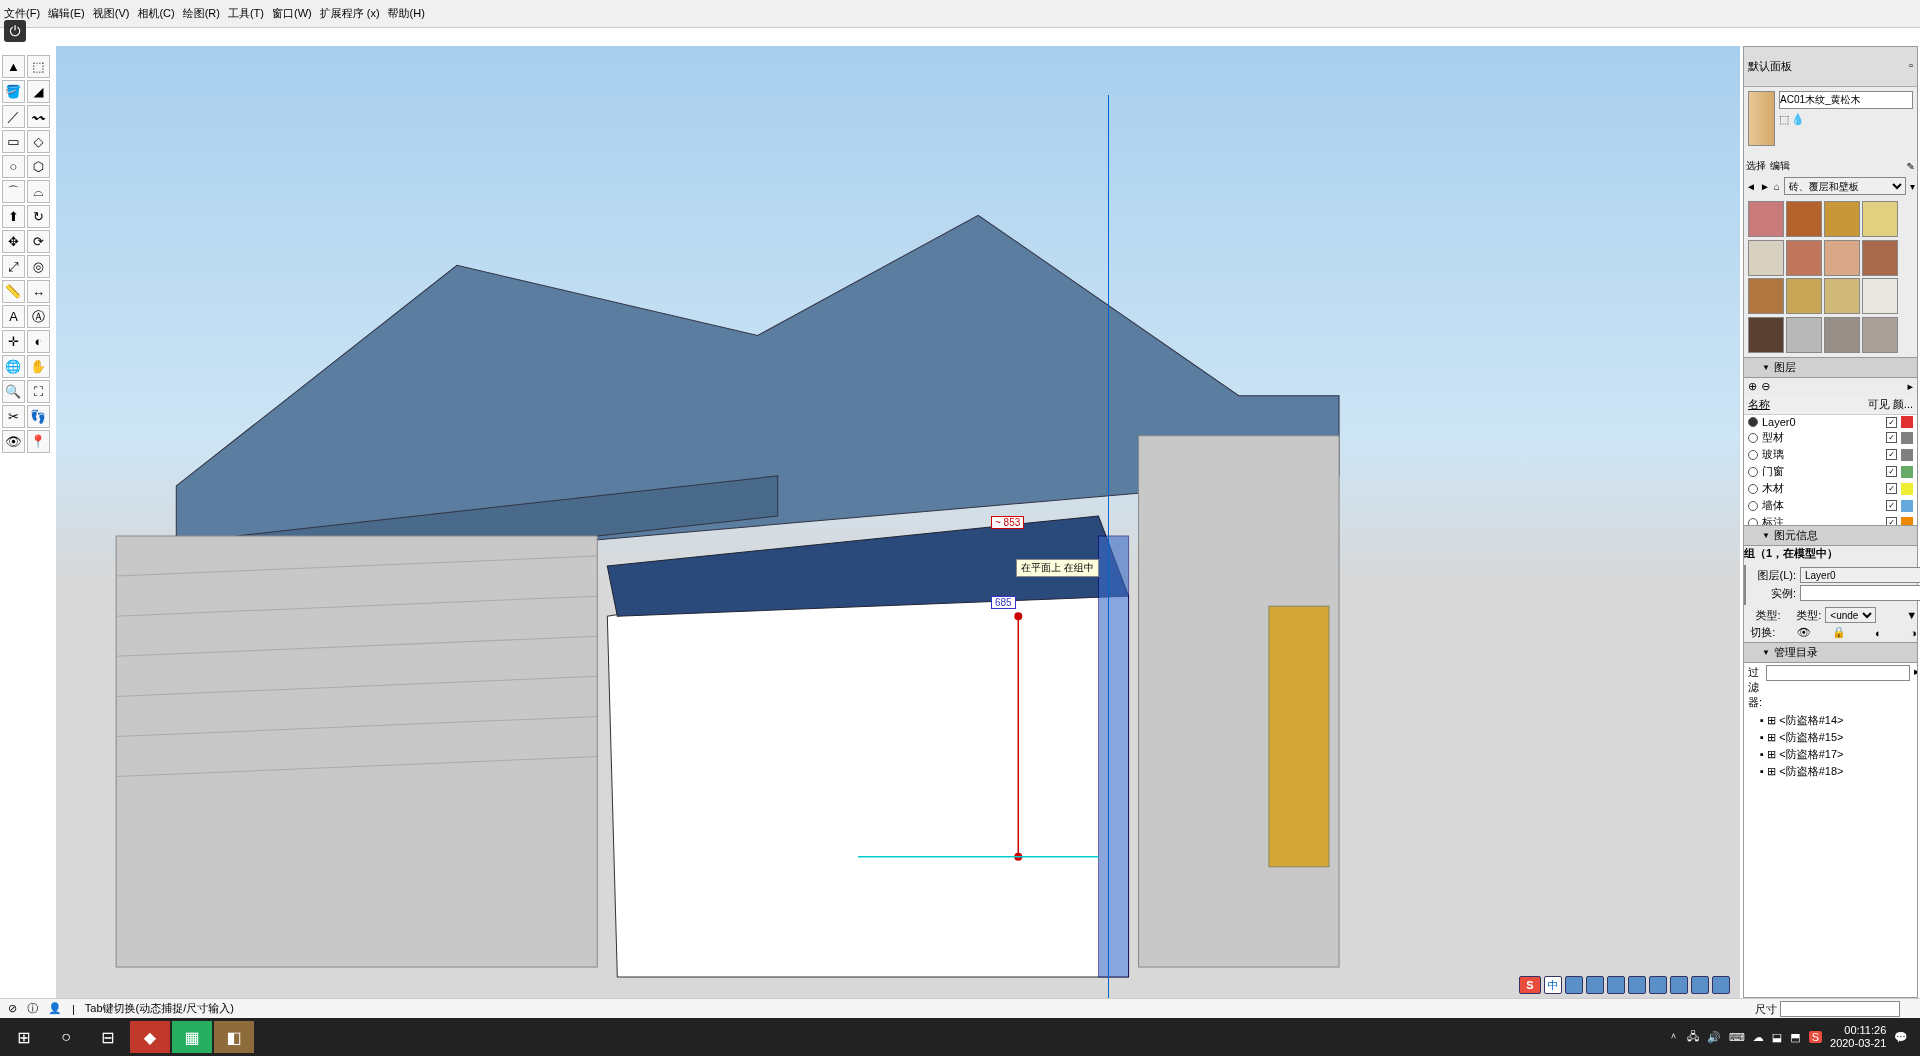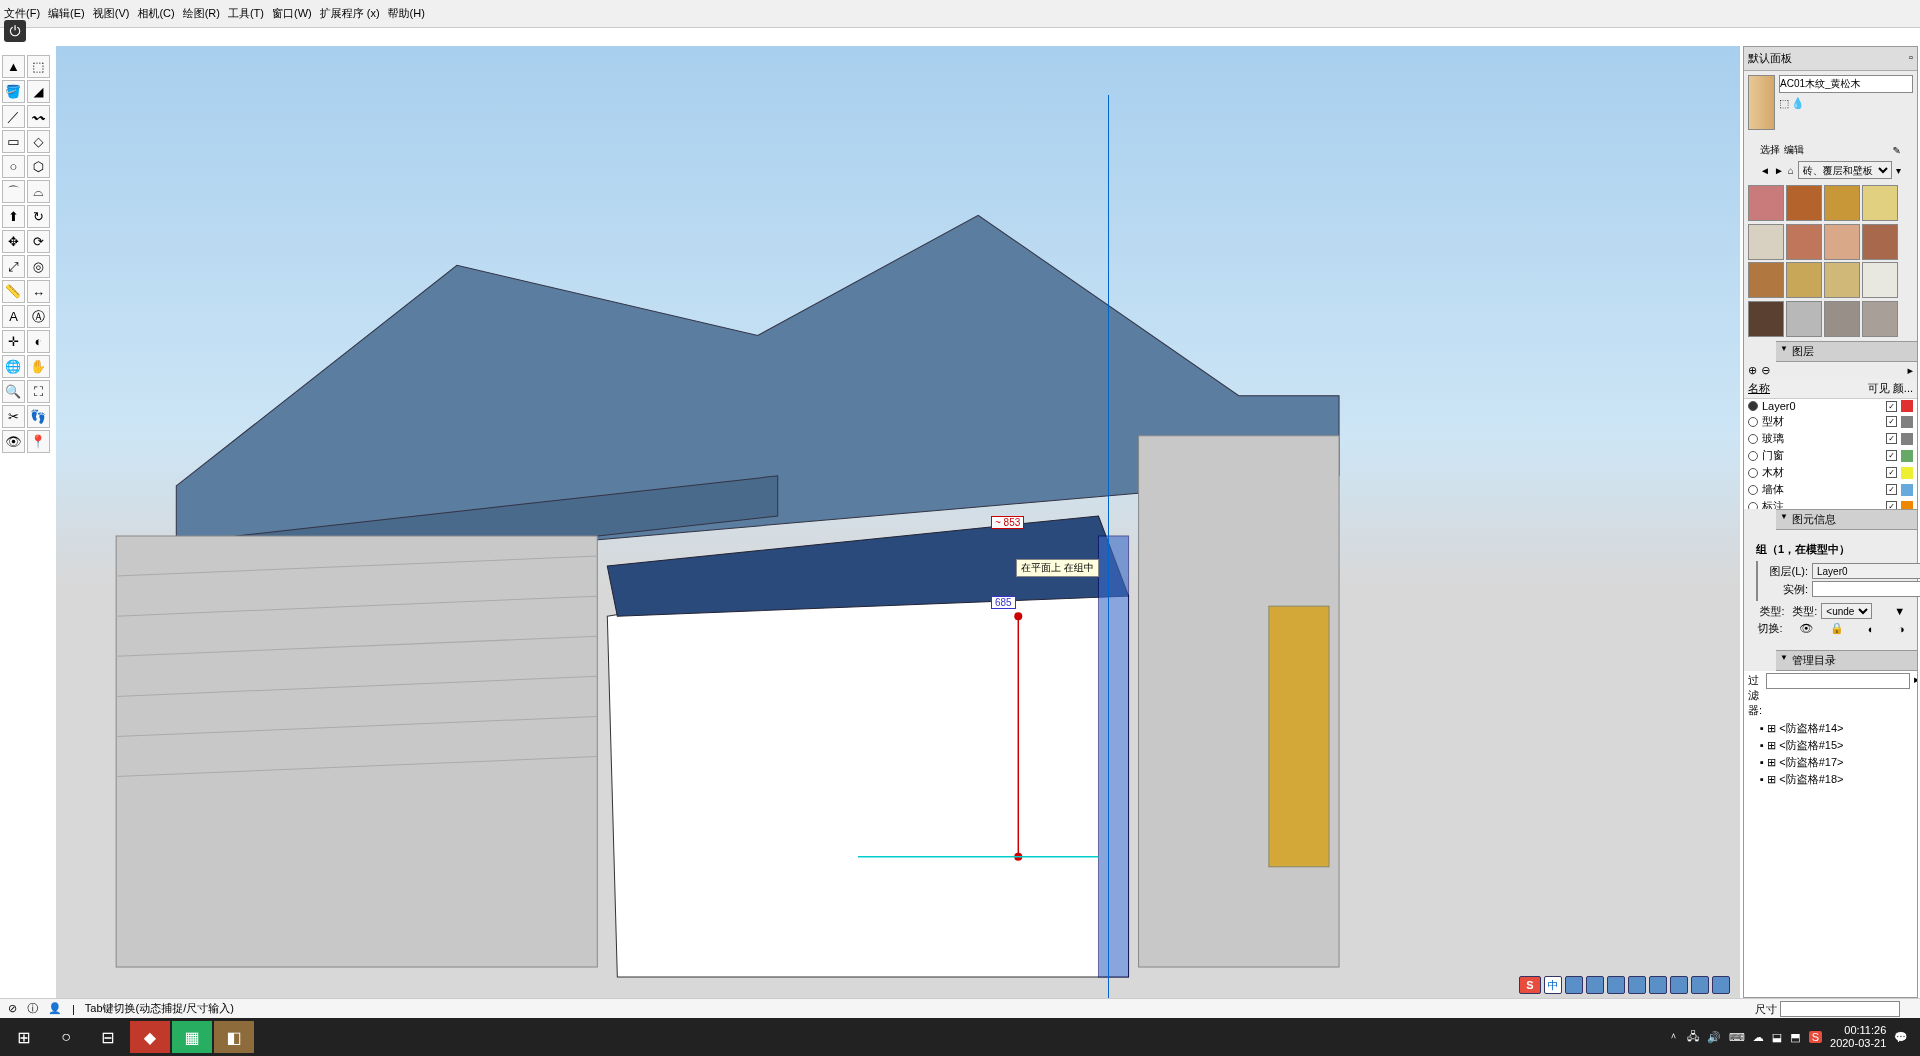--- a/index.html
+++ b/index.html
@@ -18,41 +18,41 @@
 .xyz{ font-weight:bold; font-size:16px;}
 .sect-label { background:#1e6fd6; color:#fff; padding:3px 8px; font-weight:bold; border-top:1px solid #0a4a9e; border-bottom:1px solid #0a4a9e; border-radius:10px; margin:2px;}
 .drawgrid { display:flex; flex-wrap:wrap; gap:3px; padding:4px; background:#fff;}
 .drawgrid div { width:38px; height:32px; border:2px solid #c00; background:#fff;}
 .drawgrid .blue{ background:#1e6fd6; border-color:#1e6fd6;}
 .viewport { position:absolute; top:46px; left:56px; right:180px; bottom:30px; background:linear-gradient(#a8cfee 0%, #cde5f5 40%, #d8d8d8 55%, #d8d8d8 100%); overflow:hidden;}
 .watermark { position:absolute; top:10px; right:30px; font-size:28px; color:rgba(255,255,255,0.85); font-weight:400; letter-spacing:1px;}
 .statusbar { position:absolute; bottom:38px; left:0; right:0; height:20px; background:#f5f5f5; border-top:1px solid #ccc; display:flex; align-items:center; padding:0 8px; gap:10px;}
 .statusbar .dim { position:absolute; right:20px;}
 .right-panel { position:absolute; top:46px; right:2px; width:175px; bottom:58px; background:#ececec; border:1px solid #999; display:flex; flex-direction:column;}
-.rp-title { background:#ddd; padding:4px 4px; font-size:10px; display:flex; justify-content:space-between; border-bottom:1px solid #aaa;text-align:center;}
-.rp-sect-head { background:#d0d0d0; padding:2px 4px; font-size:10px; border-top:1px solid #999; border-bottom:1px solid #999; display:flex; gap:4px;margin-left:32px;}
+.rp-title { background:#ddd; padding:12px 4px; font-size:10px; display:flex; justify-content:space-between; border-bottom:1px solid #aaa;text-align:center;}
+.rp-sect-head { background:#d0d0d0; padding:2px 18px; font-size:10px; border-top:1px solid #999; border-bottom:1px solid #999; display:flex; align-items:center; gap:4px;}
 .rp-sect-head::before{content:"▼"; font-size:8px;}
 .mat-preview{ height:70px; display:flex; gap:4px; padding:4px; align-items:flex-start;}
 .mat-preview .sw{width:40px;height:55px;background:linear-gradient(90deg,#e8c898,#d4a868);border:1px solid #888;}
 .mat-preview input{flex:1;height:18px;border:1px solid #888;font-size:10px;}
-.mat-row{display:flex;gap:4px;padding:2px 16px;align-items:center;}
+.mat-row{display:flex;gap:4px;padding:2px 2px;align-items:center;}
 .mat-row span{font-size:10px;}
 .mat-row select,.mat-row input{flex:1;height:18px;border:1px solid #888;font-size:10px;}
 .mat-grid{display:flex;flex-wrap:wrap;gap:2px;padding:4px;height:160px;overflow:auto;}
 .mat-grid div{width:36px;height:36px;border:1px solid #888;}
 .layer-list{height:130px;overflow:auto;background:#fff;font-size:10px;}
 .layer-head{display:flex;padding:2px 4px;border-bottom:1px solid #ccc;background:#eee;}
 .layer-head span:first-child{flex:1;text-decoration:underline;}
 .layer-row{display:flex;align-items:center;padding:1px 4px;gap:4px;}
 .layer-row .rad{width:10px;height:10px;border:1px solid #555;border-radius:50%;}
 .layer-row .rad.on{background:#333;}
 .layer-row .nm{flex:1;}
 .layer-row .chk{width:11px;height:11px;border:1px solid #555;display:inline-flex;align-items:center;justify-content:center;font-size:8px;}
 .layer-row .sw{width:12px;height:12px;}
-.entity-box{padding:12px;font-size:10px;}
+.entity-box{padding:0;font-size:10px;}
 .entity-box .thumb{width:40px;height:40px;background:linear-gradient(135deg,#fff 50%,#7aa6d0 50%);border:1px solid #888;float:left;margin-right:6px;}
 .entity-row{display:flex;align-items:center;gap:4px;margin:2px 0;clear:both;}
 .entity-row span{width:40px;text-align:right;}
 .entity-row input,.entity-row select{flex:1;height:16px;border:1px solid #888;font-size:10px;}
 .outliner{flex:1;min-height:100px;background:#fff;overflow:auto;font-size:10px;}
 .outliner .flt{display:flex;padding:2px 4px;gap:4px;}
 .outliner .flt input{flex:1;height:16px;border:1px solid #888;}
 .outliner .item{padding:1px 4px 1px 16px;}
 .view-btns{position:absolute;bottom:62px;right:190px;display:flex;gap:3px;}
 .view-btns div{width:18px;height:18px;background:#5a8fc7;border:1px solid #336;border-radius:2px;}

